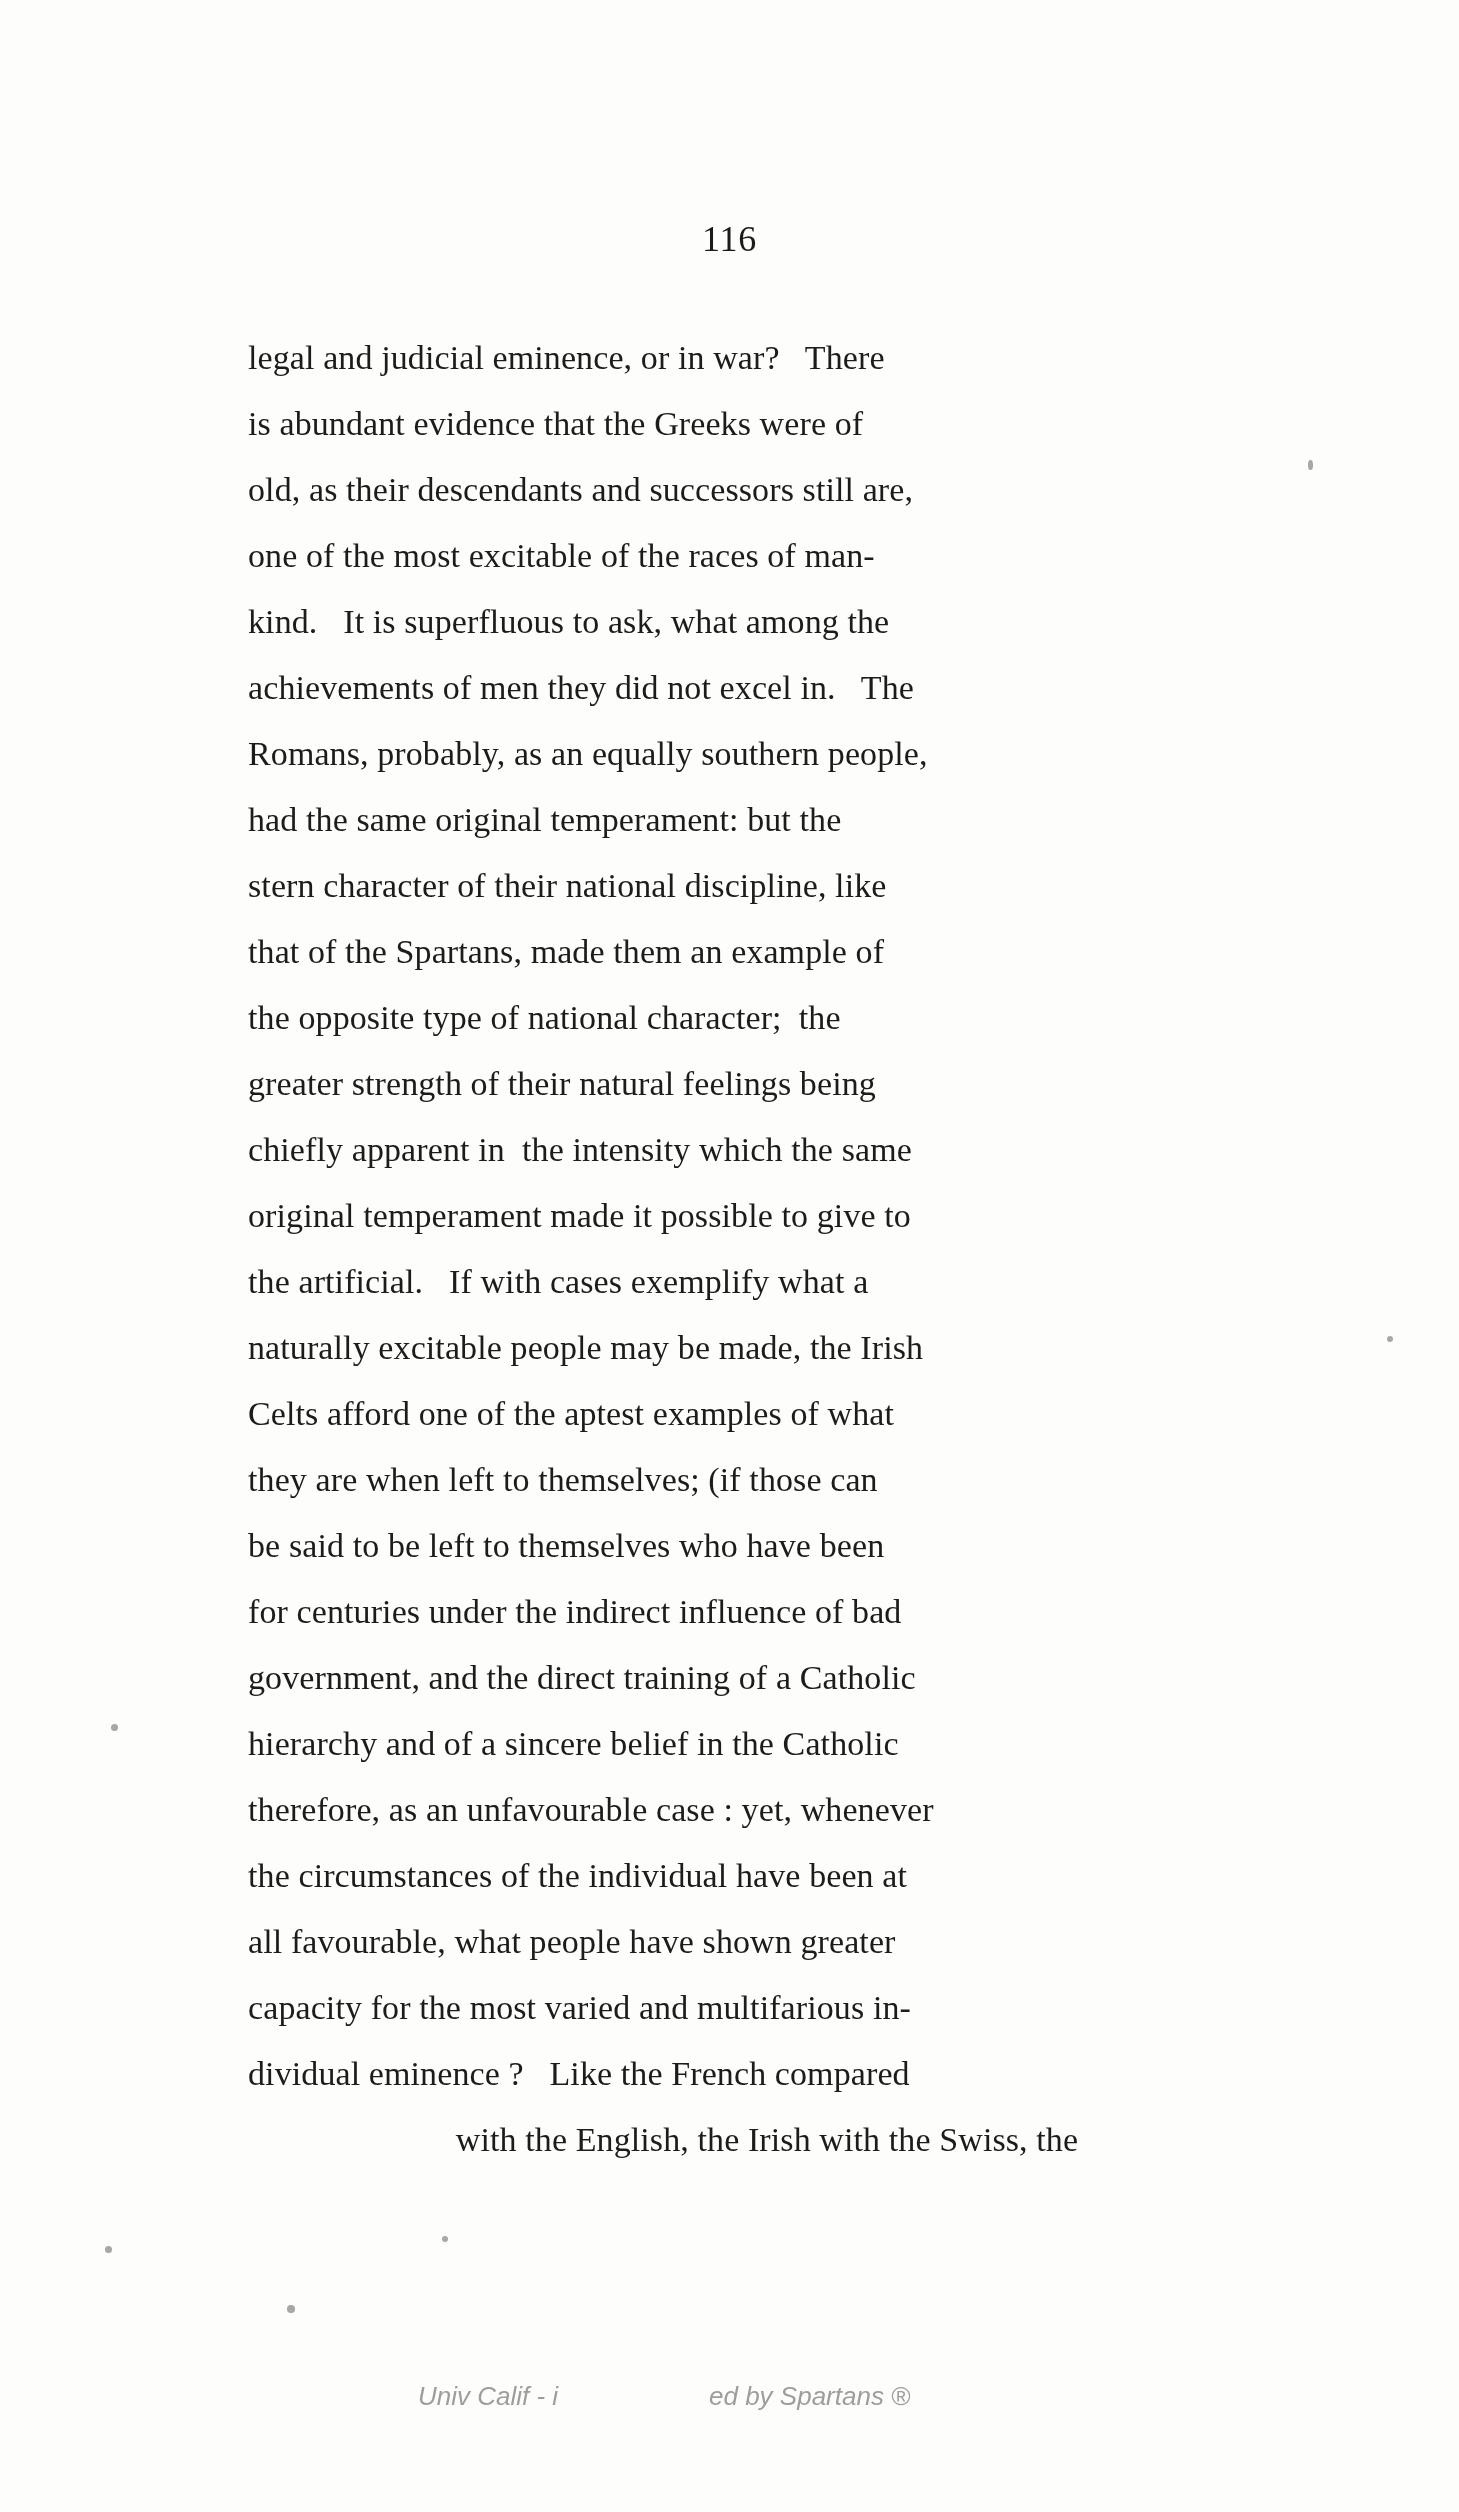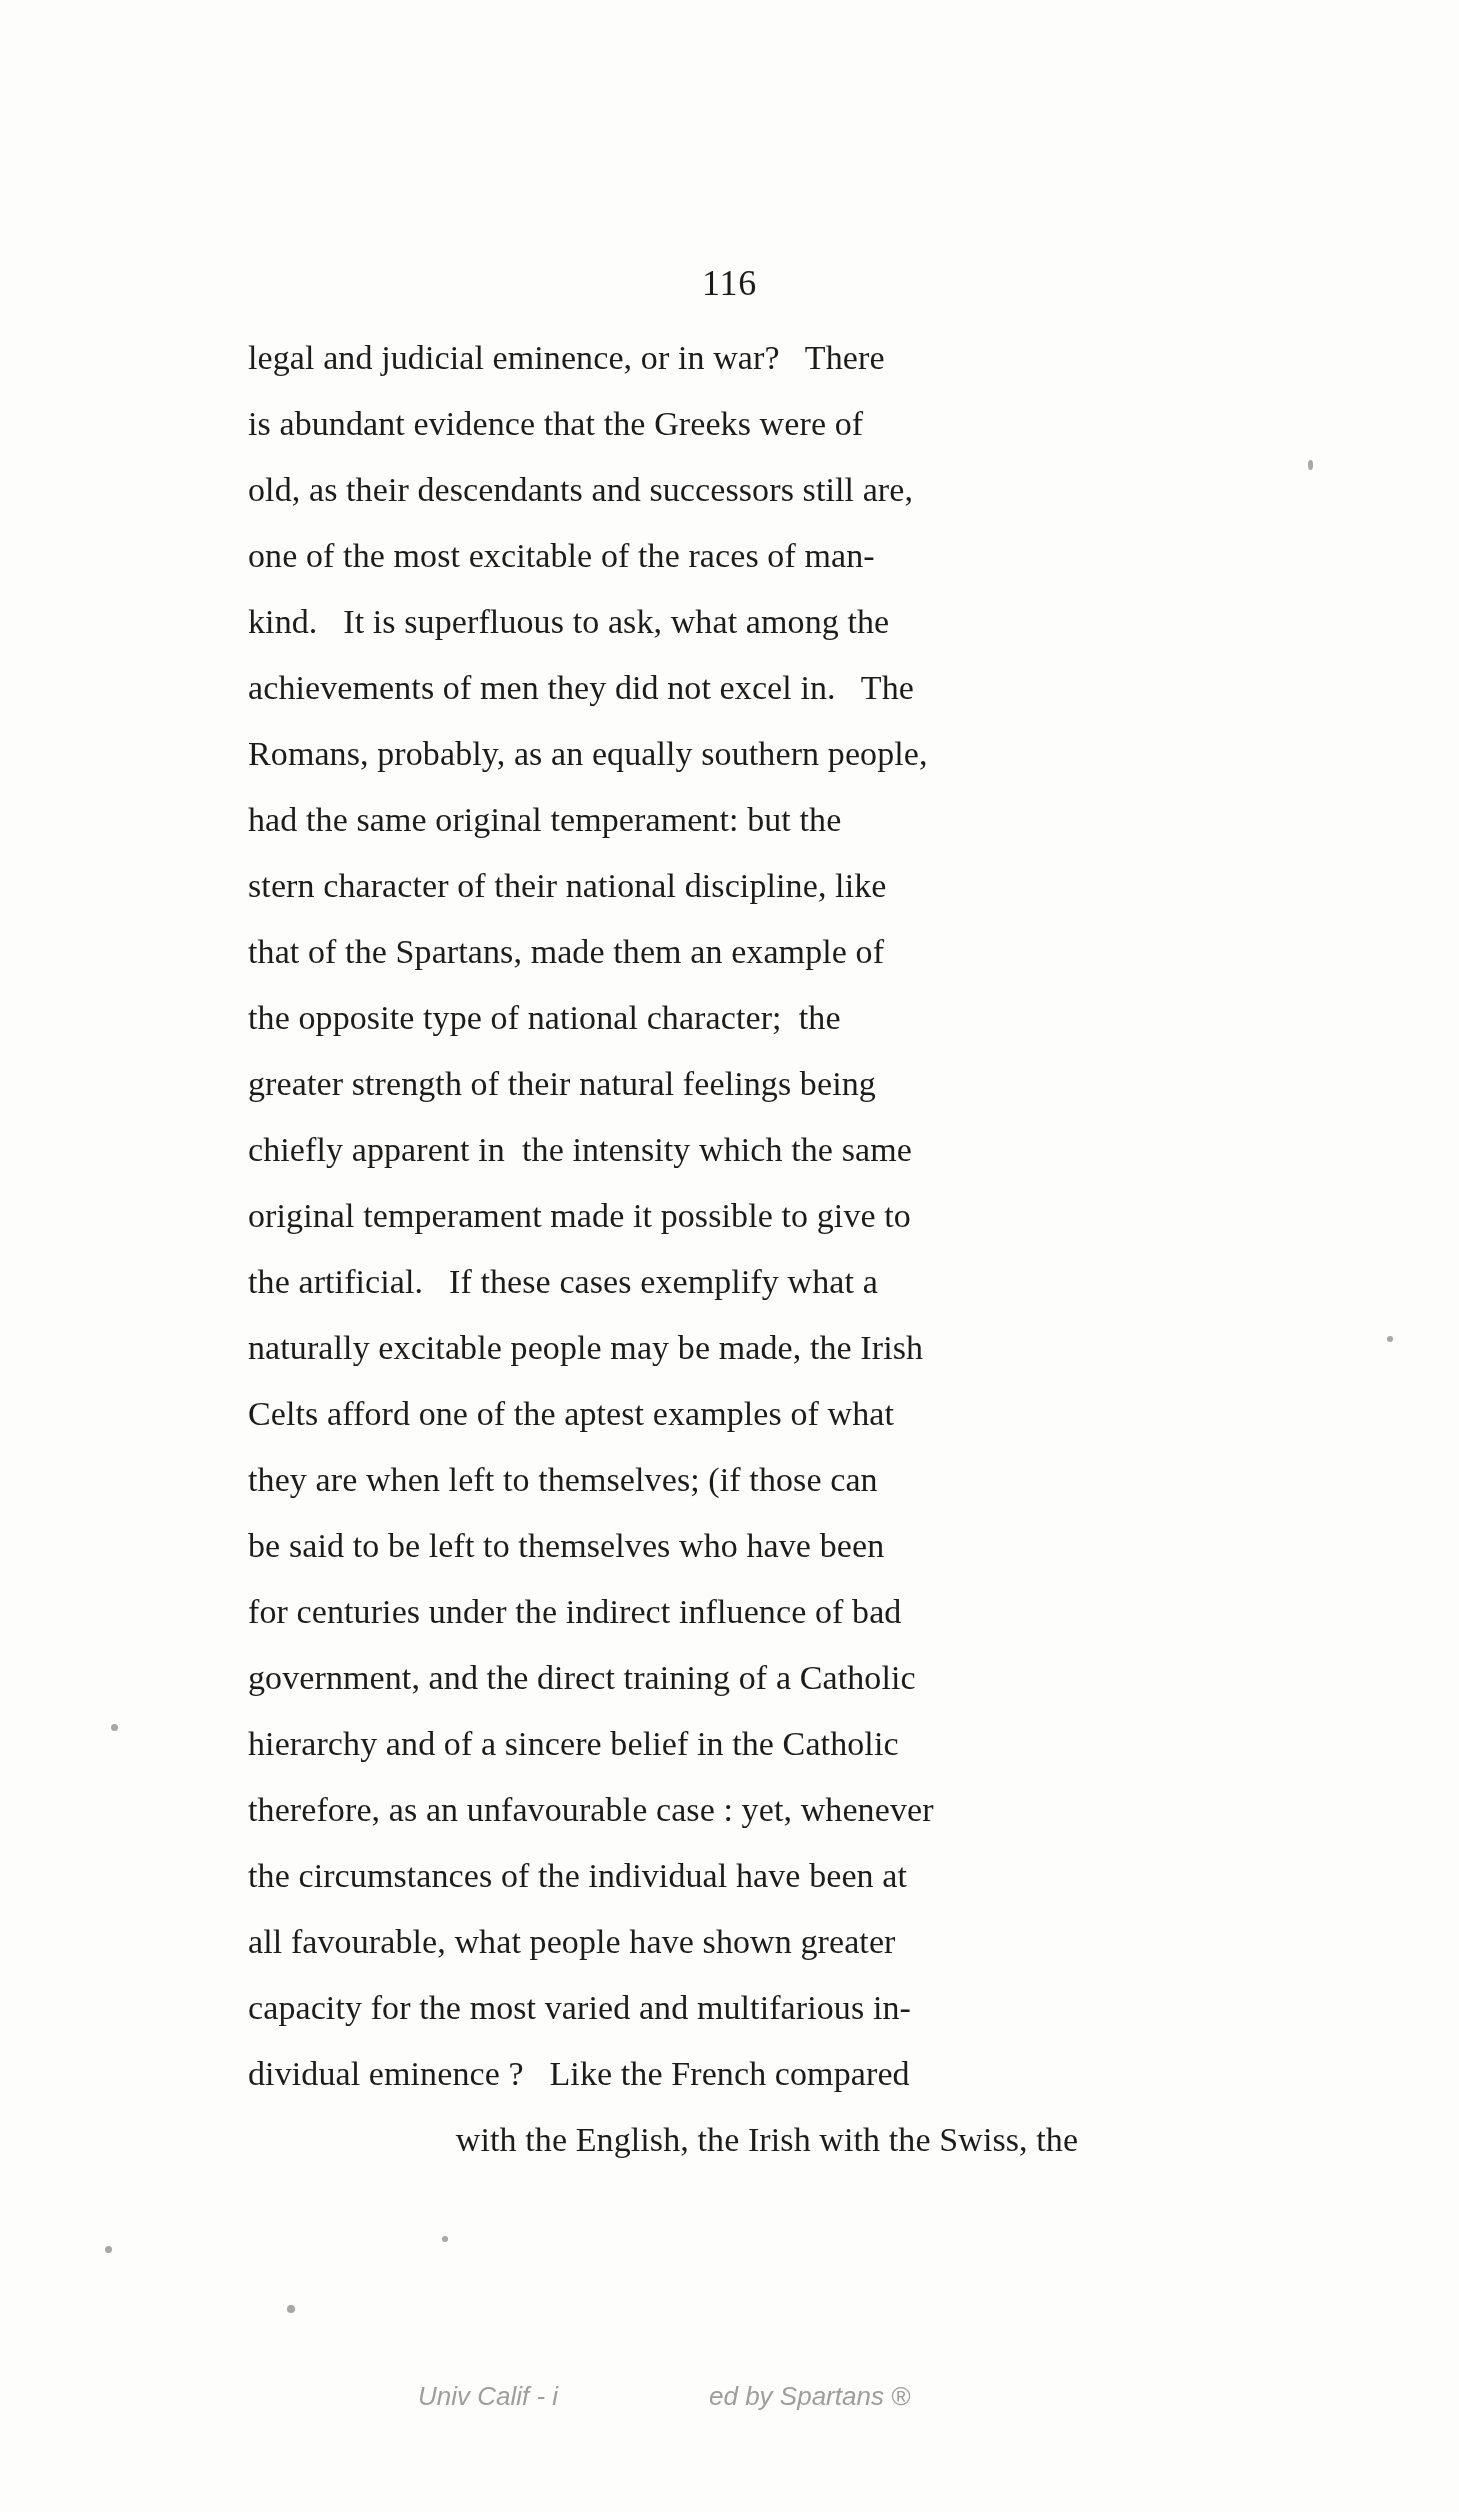--- a/index.html
+++ b/index.html
@@ -23,21 +23,20 @@
   .page-number {
     position: absolute;
     top: 218px;
     left: 0;
     width: 100%;
     text-align: center;
     font-size: 36px;
     letter-spacing: 0.7px;
     color: #1b1b1b;
     font-family: "Liberation Serif", serif;
-    margin-top: 44px;
   }
   .body-text {
     position: absolute;
     top: 325px;
     left: 248px;
     width: 1038px;
   }
   .body-text .line {
     display: flex;
     justify-content: space-between;
@@ -109,21 +108,21 @@
     <div class="line"><span>kind.   It is superfluous to ask, what among the</span></div>
     <div class="line"><span>achievements of men they did not excel in.   The</span></div>
     <div class="line"><span>Romans, probably, as an equally southern people,</span></div>
     <div class="line"><span>had the same original temperament: but the</span></div>
     <div class="line"><span>stern character of their national discipline, like</span></div>
     <div class="line"><span>that of the Spartans, made them an example of</span></div>
     <div class="line"><span>the opposite type of national character;  the</span></div>
     <div class="line"><span>greater strength of their natural feelings being</span></div>
     <div class="line"><span>chiefly apparent in  the intensity which the same</span></div>
     <div class="line"><span>original temperament made it possible to give to</span></div>
-    <div class="line"><span>the artificial.   If these cases exemplify what a</span></div>
+    <div class="line"><span>the artificial.   If with cases exemplify what a</span></div>
     <div class="line"><span>naturally excitable people may be made, the Irish</span></div>
     <div class="line"><span>Celts afford one of the aptest examples of what</span></div>
     <div class="line"><span>they are when left to themselves; (if those can</span></div>
     <div class="line"><span>be said to be left to themselves who have been</span></div>
     <div class="line"><span>for centuries under the indirect influence of bad</span></div>
     <div class="line"><span>government, and the direct training of a Catholic</span></div>
     <div class="line"><span>hierarchy and of a sincere belief in the Catholic</span></div>
     <div class="line"><span>therefore, as an unfavourable case : yet, whenever</span></div>
     <div class="line"><span>the circumstances of the individual have been at</span></div>
     <div class="line"><span>all favourable, what people have shown greater</span></div>

